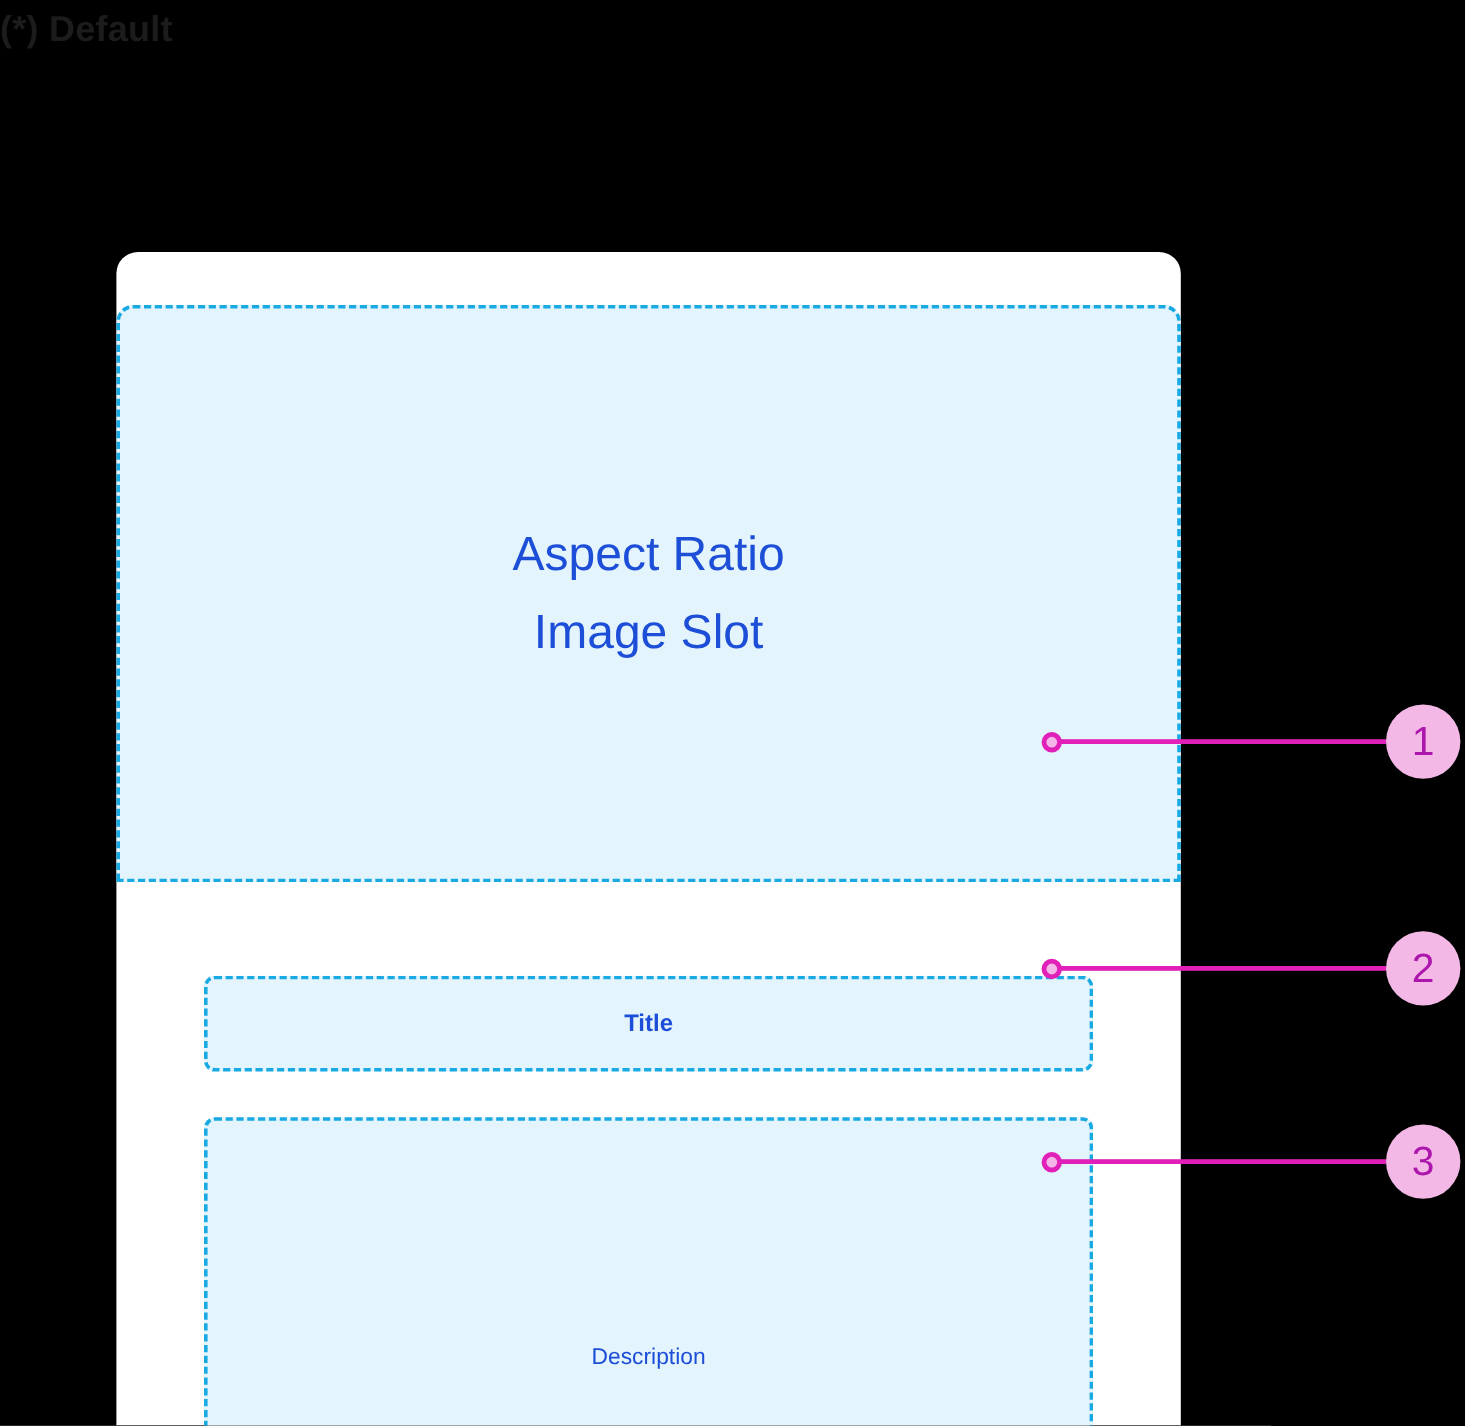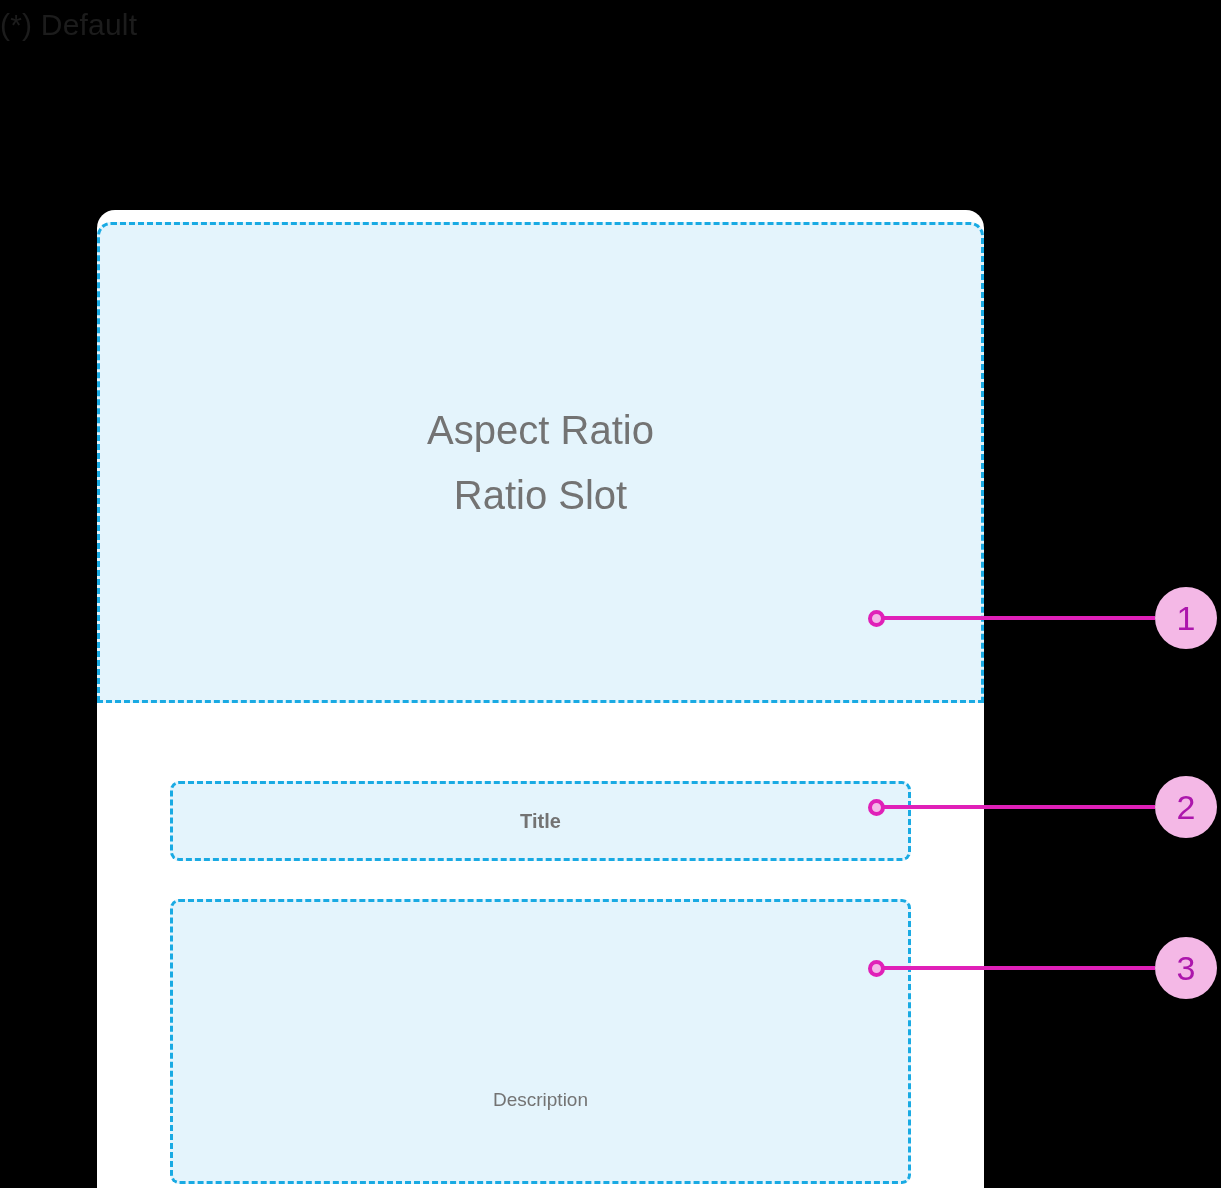--- a/index.html
+++ b/index.html
@@ -15,21 +15,21 @@
     font-family: "Liberation Sans", sans-serif;
     -webkit-font-smoothing: antialiased;
   }
 
   
   .page-heading {
     position: absolute;
     left: 0px;
     top: 8px;
     font-size: 30px;
-    font-weight: normal;
+    font-weight: bold;
     color: #1c1c1c;
     letter-spacing: 0.2px;
     white-space: nowrap;
   }
 
   
   .card {
     position: absolute;
     left: 97px;
     top: 210px;
@@ -42,21 +42,22 @@
   
   .slot {
     position: absolute;
     background: #e4f4fc;
     border: 3px dashed #19aae3;
     box-sizing: border-box;
     display: flex;
     align-items: center;
     justify-content: center;
     text-align: center;
-    color: #737373;
+    color: #1d4ed8;
+    margin-top: 32px;
   }
 
   .slot-image {
     left: 97px;
     top: 222px;
     width: 887px;
     height: 481px;
     border-radius: 14px 14px 0 0;
     border-top-width: 3px;
     font-size: 40px;
@@ -122,21 +123,21 @@
 </head>
 <body>
 
 <div class="page-heading">(*) Default</div>
 
 <div class="card"></div>
 
 <div class="slot slot-image">
   <div>
     <div>Aspect Ratio</div>
-    <div>Ratio Slot</div>
+    <div>Image Slot</div>
   </div>
 </div>
 
 <div class="slot slot-title">
   <span class="slot-text">Title</span>
 </div>
 
 <div class="slot slot-description">
   <span class="slot-text">Description</span>
 </div>

